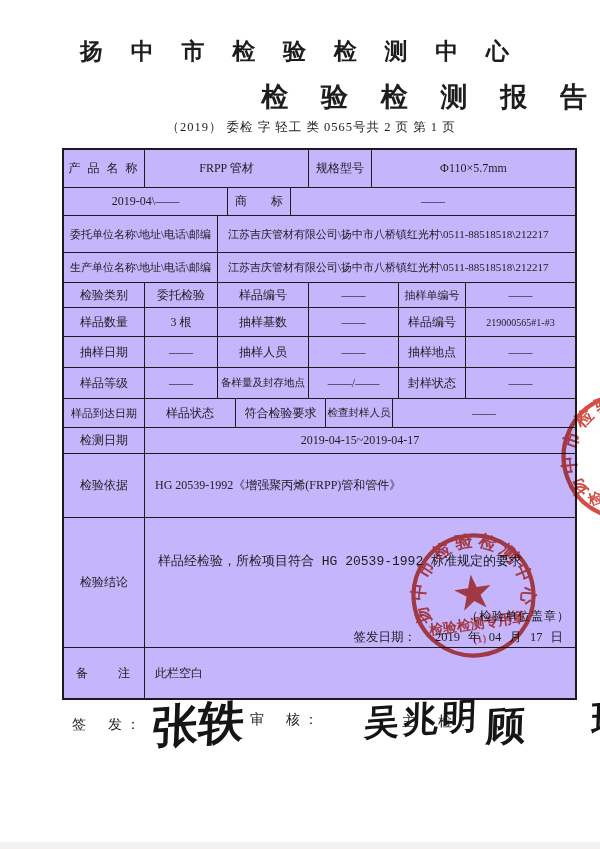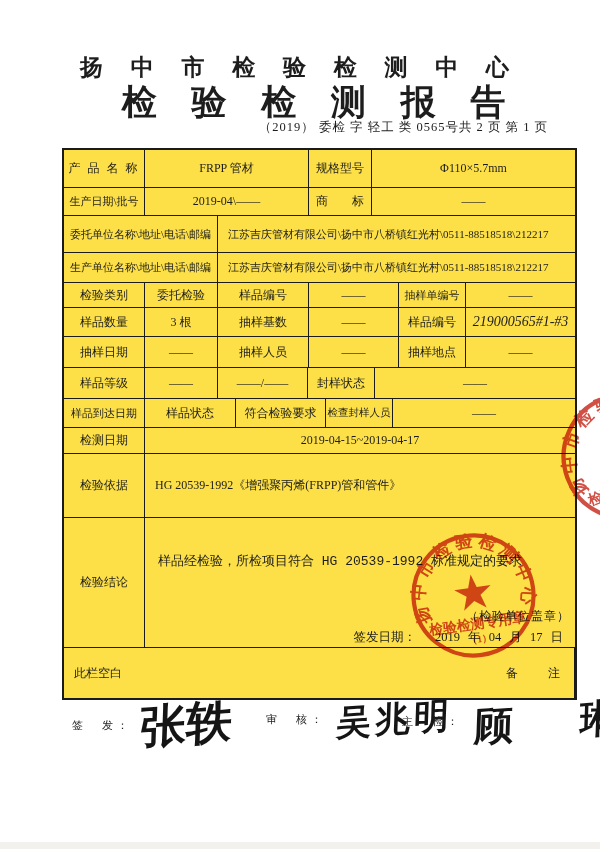--- a/index.html
+++ b/index.html
@@ -1,54 +1,54 @@
 <!DOCTYPE html>
 <html><head>
 <meta charset="utf-8">
 <style>
   html,body{margin:0;padding:0;background:#ffffff;}
   .page{
     position:relative;width:600px;height:849px;background:#ffffff;overflow:hidden;
     font-family:"Liberation Serif","DejaVu Serif",serif;color:#1d1d1d;
   }
   .org-title{position:absolute;top:36px;left:0;right:0;text-align:center;
-    font-size:23px;font-weight:700;letter-spacing:11px;white-space:nowrap;margin-top:16px;}
-  .report-title{position:absolute;top:79px;left:0;right:0;text-align:center;
-    font-size:35px;font-weight:700;letter-spacing:13px;white-space:nowrap;padding-left:40px;}
+    font-size:23px;font-weight:700;letter-spacing:11px;white-space:nowrap;}
+  .report-title{position:absolute;top:79px;left:0;right:0;text-align:right;
+    font-size:27px;font-weight:700;letter-spacing:13px;white-space:nowrap;padding-left:40px;}
   .doc-row{position:absolute;top:119px;left:74px;right:52px;display:flex;
-    justify-content:flex-end;font-size:12.5px;letter-spacing:1px;}
-  .tbl{position:absolute;left:62px;top:148px;width:511px;border:2px solid #1b1b1b;background:#fde047;}
+    justify-content:center;font-size:12.5px;letter-spacing:1px;}
+  .tbl{position:absolute;left:62px;top:148px;width:511px;border:2px solid #1b1b1b;background:#c4b5fd;}
   .row{display:flex;border-bottom:1.4px solid #1b1b1b;}
   .row:last-child{border-bottom:none;}
   .c{border-right:1.4px solid #1b1b1b;display:flex;align-items:center;justify-content:center;
     font-size:12px;box-sizing:border-box;overflow:hidden;white-space:nowrap;}
   .c.last{border-right:none;flex:1;}
   .w81{flex:0 0 81px}.w164{flex:0 0 164px}.w63{flex:0 0 63px}.w154{flex:0 0 154px}
   .w73{flex:0 0 73px}.w91{flex:0 0 91px}.w90{flex:0 0 90px}.w67{flex:0 0 67px}
   .left{justify-content:flex-start;padding-left:10px;text-align:center;font-family:Liberation Serif, serif;}
   .sp{letter-spacing:2px;}
   .f11{font-size:11px;}
   .f10{font-size:10.5px;}
-  .f95{font-size:14px;font-style:italic;}
+  .f95{font-size:10px;}
   .concl{position:relative;display:block;white-space:normal;}
   .concl .ctext{position:absolute;top:34px;left:13px;font-size:13px;white-space:nowrap;font-family:Liberation Mono, monospace;}
   .concl .sealnote{position:absolute;right:5px;top:90px;font-size:12px;letter-spacing:1px;}
   .concl .issue{position:absolute;right:12px;top:111px;font-size:12.5px;}
   .concl .issue .dt{margin-left:10px;word-spacing:5px;padding-left:9px;}
   .stamp{position:absolute;color:#cb372b;opacity:.88;mix-blend-mode:multiply;pointer-events:none;}
   .stamp svg{width:100%;height:100%;display:block;}
   .stamp text{fill:currentColor;font-weight:600;font-family:"Liberation Serif","DejaVu Serif",serif;}
   .stamp-main{left:409px;top:531px;width:129px;height:129px;transform:rotate(-8deg);}
   .stamp-edge{left:559px;top:390px;width:133px;height:133px;transform:rotate(-20deg);}
   .sig{position:absolute;top:702px;display:flex;align-items:center;}
-  .sig .lbl{font-size:11px;letter-spacing:4px;white-space:nowrap;font-family:Liberation Serif, serif;}
+  .sig .lbl{font-size:14px;letter-spacing:4px;white-space:nowrap;font-family:Liberation Serif, serif;}
   .sig .name{font-weight:600;line-height:1;white-space:nowrap;color:#151515;
     transform:rotate(-4deg) skewX(-6deg);}
   .sig1{left:72px;}  .sig1 .name{font-size:46px;margin-left:8px;}
-  .sig2{left:266px;} .sig2 .name{font-size:35px;margin-left:10px;letter-spacing:4px;}
+  .sig2{left:250px;gap:32px;} .sig2 .name{font-size:35px;margin-left:10px;letter-spacing:4px;}
   .sig3{left:402px;} .sig3 .name{font-size:39px;margin-left:12px;letter-spacing:14px;}
   .scan-edge{position:absolute;left:0;right:0;bottom:0;height:7px;background:#f2f1ee;}
 </style>
 </head>
 <body>
 
 <div class="page">
 
   <div class="org-title">扬 中 市 检 验 检 测 中 心</div>
   <div class="report-title">检 验 检 测 报 告</div>
@@ -61,21 +61,20 @@
   <div class="tbl">
 
     <div class="row" style="height:37px">
       <div class="c w81 sp">产 品 名 称</div>
       <div class="c w164">FRPP 管材</div>
       <div class="c w63">规格型号</div>
       <div class="c last">Φ110×5.7mm</div>
     </div>
 
     <div class="row" style="height:27px">
-      <div class="c w81 f11">生产日期\批号</div>
       <div class="c w164">2019-04\——</div>
       <div class="c w63">商　　标</div>
       <div class="c last">——</div>
     </div>
 
     <div class="row" style="height:36px">
       <div class="c w154 f11">委托单位名称\地址\电话\邮编</div>
       <div class="c last left f11">江苏吉庆管材有限公司\扬中市八桥镇红光村\0511-88518518\212217</div>
     </div>
 
@@ -107,20 +106,21 @@
       <div class="c w73">——</div>
       <div class="c w91">抽样人员</div>
       <div class="c w90">——</div>
       <div class="c w67">抽样地点</div>
       <div class="c last">——</div>
     </div>
 
     <div class="row" style="height:30px">
       <div class="c w81">样品等级</div>
       <div class="c w73">——</div>
+      <div class="c w91 f10">备样量及封存地点</div>
       <div class="c w90">——/——</div>
       <div class="c w67">封样状态</div>
       <div class="c last">——</div>
     </div>
 
     <div class="row" style="height:28px">
       <div class="c w81 f11">样品到达日期</div>
       <div class="c w91">样品状态</div>
       <div class="c w90">符合检验要求</div>
       <div class="c w67 f10">检查封样人员</div>
@@ -140,22 +140,22 @@
     <div class="row" style="height:129px">
       <div class="c w81">检验结论</div>
       <div class="c last concl">
         <span class="ctext">样品经检验，所检项目符合 HG 20539-1992 标准规定的要求</span>
         <span class="sealnote">（检验单位盖章）</span>
         <span class="issue"><span>签发日期：</span><span class="dt">2019 年 04 月 17 日</span></span>
       </div>
     </div>
 
     <div class="row" style="height:50px">
+      <div class="c w81 sp">备　　注</div>
       <div class="c last left">此栏空白</div>
-      <div class="c w81 sp">备　　注</div>
     </div>
 
   </div>
 
   <div class="sig sig1">
     <span class="lbl">签　发：</span>
     <span class="name">张轶</span>
   </div>
   <div class="sig sig2">
     <span class="lbl">审　核：</span>

